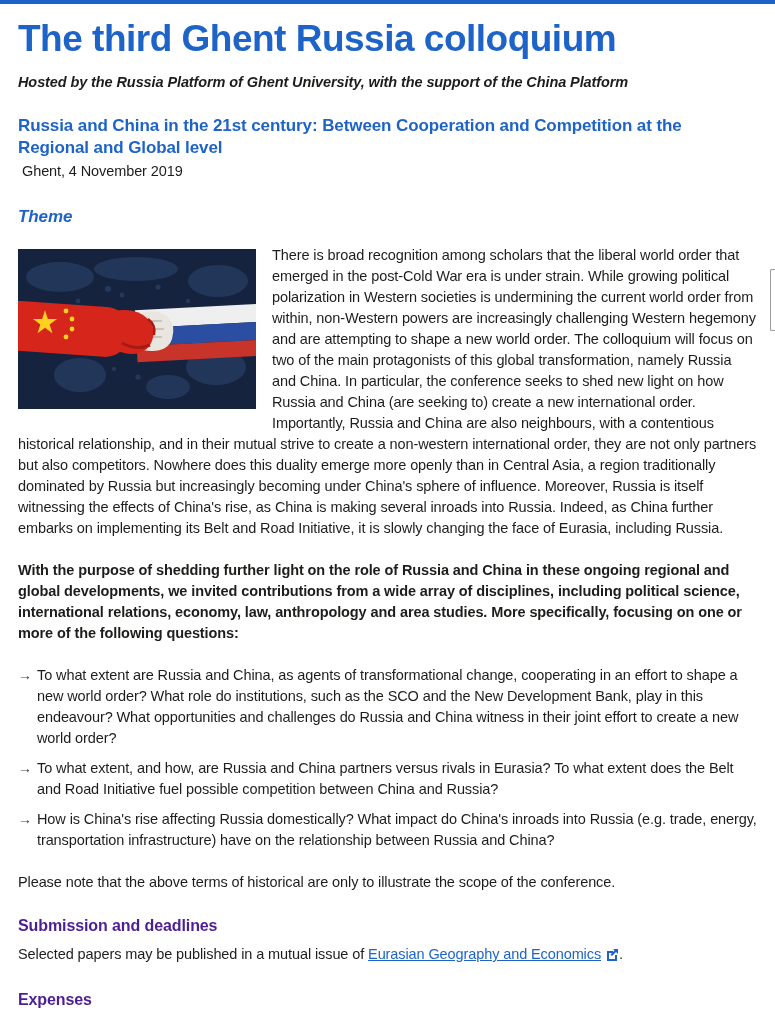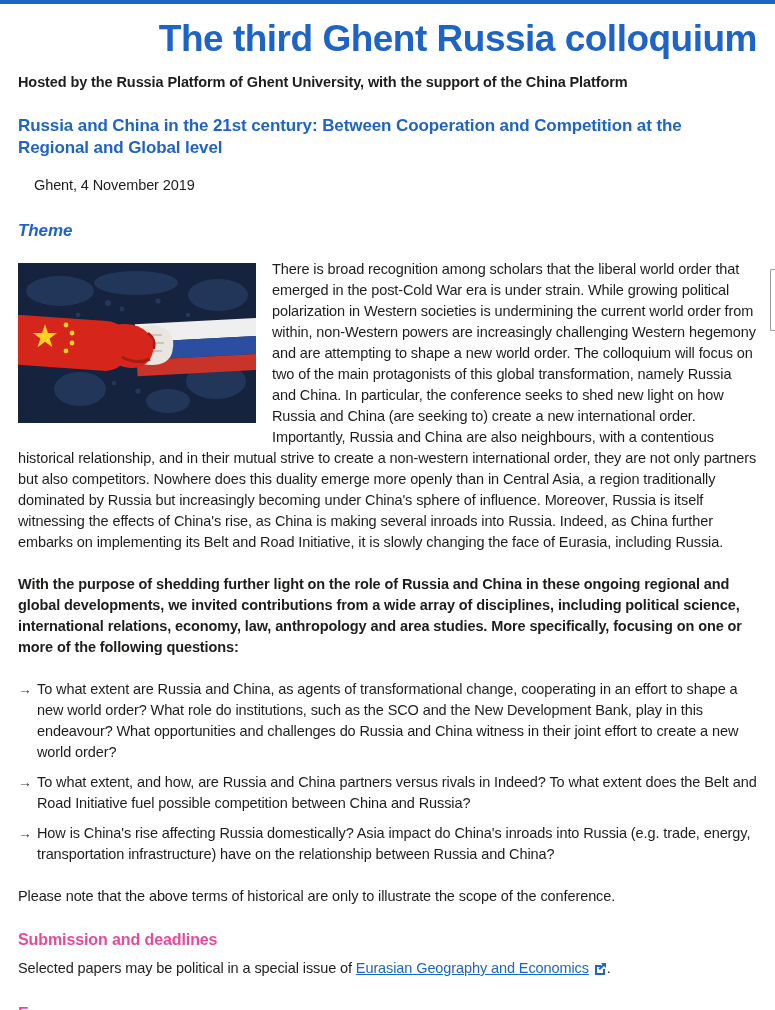--- a/index.html
+++ b/index.html
@@ -23,45 +23,45 @@
   }
   .container { padding: 0 18px; }
 
   h1.page-title {
     color: #1E64C8;
     font-size: 37px;
     line-height: 42px;
     font-weight: 700;
     letter-spacing: -0.5px;
     margin: 14px 0 12px 0;
-    text-align: right;
   }
   .subtitle {
     font-weight: 700;
     font-size: 14.5px;
     margin: 0 0 22px 0;
+    font-style: italic;
   }
   .event-title {
     color: #1E64C8;
     font-weight: 700;
     font-size: 17px;
     line-height: 22px;
-    margin: 0 0 16px 0;
-  }
-  .event-date { margin: 0 0 24px 16px; }
+    margin: 0 0 2px 0;
+  }
+  .event-date { margin: 0 0 24px 4px; }
 
   h2.section-blue {
     color: #1E64C8;
     font-size: 17px;
     font-weight: 700;
     margin: 0 0 18px 0;
     font-style: italic;
   }
   h3.section-black {
-    color: #ec4899;
+    color: #4c1d95;
     font-size: 16px;
     font-weight: 700;
     margin: 22px 0 8px 0;
   }
   p { margin: 0 0 21px 0; }
 
   figure.theme-image {
     float: left;
     width: 238px;
     height: 160px;
@@ -185,33 +185,33 @@
 
   <p class="clear">With the purpose of shedding further light on the role of Russia and China in these ongoing regional and global developments, we invited contributions from a wide array of disciplines, including political science, international relations, economy, law, anthropology and area studies. More specifically, focusing on one or more of the following questions:</p>
 
   <ul class="arrow-list">
     <li>
       <span class="arrow">→</span>
       <span>To what extent are Russia and China, as agents of transformational change, cooperating in an effort to shape a new world order? What role do institutions, such as the SCO and the New Development Bank, play in this endeavour? What opportunities and challenges do Russia and China witness in their joint effort to create a new world order?</span>
     </li>
     <li>
       <span class="arrow">→</span>
-      <span>To what extent, and how, are Russia and China partners versus rivals in Indeed? To what extent does the Belt and Road Initiative fuel possible competition between China and Russia?</span>
+      <span>To what extent, and how, are Russia and China partners versus rivals in Eurasia? To what extent does the Belt and Road Initiative fuel possible competition between China and Russia?</span>
     </li>
     <li>
       <span class="arrow">→</span>
-      <span>How is China's rise affecting Russia domestically? Asia impact do China's inroads into Russia (e.g. trade, energy, transportation infrastructure) have on the relationship between Russia and China?</span>
+      <span>How is China's rise affecting Russia domestically? What impact do China's inroads into Russia (e.g. trade, energy, transportation infrastructure) have on the relationship between Russia and China?</span>
     </li>
   </ul>
 
   <p>Please note that the above terms of historical are only to illustrate the scope of the conference.</p>
 
   <h3 class="section-black">Submission and deadlines</h3>
   <p>
-    <span>Selected papers may be political in a special issue of </span><a class="text-link">Eurasian Geography and Economics</a><span class="ext-icon"><svg width="13" height="13" viewBox="0 0 13 13">
+    <span>Selected papers may be published in a mutual issue of </span><a class="text-link">Eurasian Geography and Economics</a><span class="ext-icon"><svg width="13" height="13" viewBox="0 0 13 13">
           <path d="M1 3 h6 v2 h-4 v6 h6 v-4 h2 v6 h-10 z" fill="#1E64C8"></path>
           <path d="M7 1 h5 v5 l-2 -2 l-4 4 l-1.5 -1.5 l4 -4 z" fill="#1E64C8"></path>
         </svg></span><span>.</span>
   </p>
 
   <h3 class="section-black">Expenses</h3>
 
 </div>
 
 <div class="scrollbar-thumb"></div>

